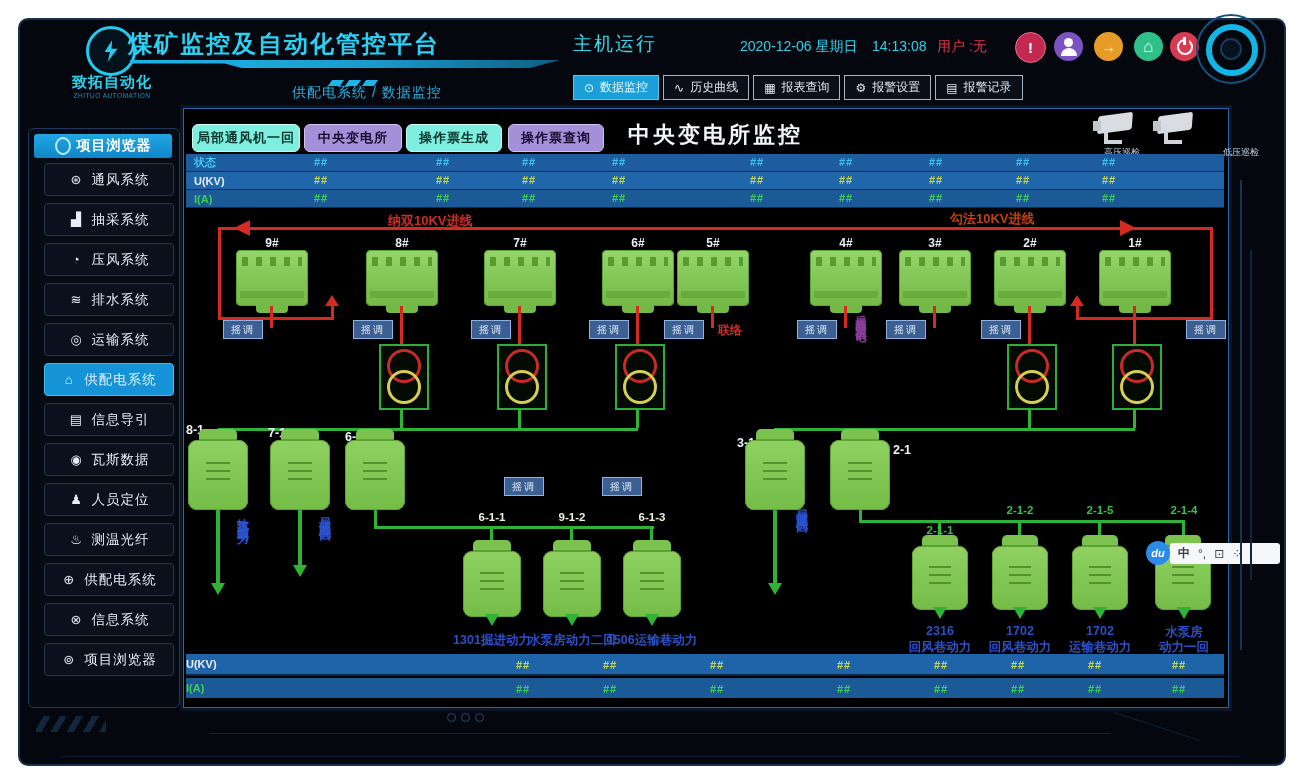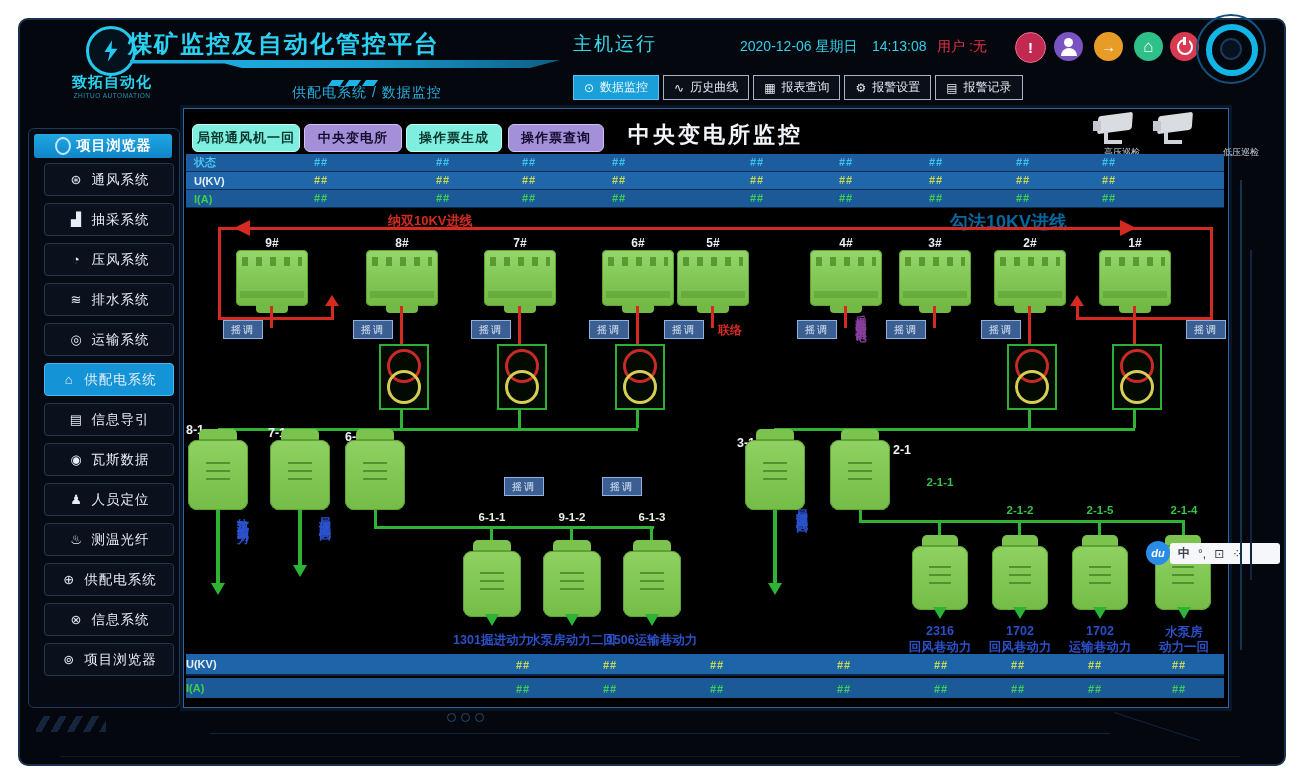--- a/index.html
+++ b/index.html
@@ -267,21 +267,21 @@
 <span class="abs tval" style="left:430px;top:192px;color:#3ecf52;">##</span>
 <span class="abs tval" style="left:516px;top:192px;color:#3ecf52;">##</span>
 <span class="abs tval" style="left:606px;top:192px;color:#3ecf52;">##</span>
 <span class="abs tval" style="left:744px;top:192px;color:#3ecf52;">##</span>
 <span class="abs tval" style="left:833px;top:192px;color:#3ecf52;">##</span>
 <span class="abs tval" style="left:923px;top:192px;color:#3ecf52;">##</span>
 <span class="abs tval" style="left:1010px;top:192px;color:#3ecf52;">##</span>
 <span class="abs tval" style="left:1096px;top:192px;color:#3ecf52;">##</span>
 
 <div class="abs" style="left:388px;top:212px;color:#d42a22;font-size:13px;font-weight:bold;">纳双10KV进线</div>
-<div class="abs" style="left:950px;top:210px;color:#0369a1;font-size:18px;font-weight:bold;">勾法10KV进线</div>
+<div class="abs" style="left:950px;top:210px;color:#c2410c;font-size:13px;font-weight:bold;">勾法10KV进线</div>
 <div class="abs rline" style="left:218px;top:227px;width:995px;height:3px;"></div>
 <div class="abs" style="left:226px;top:220px;border:8px solid rgba(0,0,0,0);border-right:16px solid #d42a22;width:0;height:0;"></div>
 <div class="abs" style="left:1120px;top:220px;border:8px solid rgba(0,0,0,0);border-left:16px solid #d42a22;width:0;height:0;"></div>
 <div class="abs rline" style="left:218px;top:227px;width:3px;height:92px;"></div>
 <div class="abs rline" style="left:218px;top:317px;width:114px;height:3px;"></div>
 <div class="abs rarrow-up" style="left:331px;top:299px;height:21px;"></div>
 <div class="abs rline" style="left:1210px;top:227px;width:3px;height:92px;"></div>
 <div class="abs rline" style="left:1077px;top:317px;width:136px;height:3px;"></div>
 <div class="abs rarrow-up" style="left:1076px;top:299px;height:21px;"></div>
 
@@ -418,21 +418,21 @@
 <div class="abs cload" style="left:492px;top:632px;">1301掘进动力</div>
 <div class="abs cload" style="left:572px;top:632px;">水泵房动力二回</div>
 <div class="abs cload" style="left:652px;top:632px;">1506运输巷动力</div>
 
 <div class="abs gline" style="left:859px;top:510px;width:3px;height:12px;"></div>
 <div class="abs gline" style="left:859px;top:520px;width:326px;height:3px;"></div>
 <div class="abs gline" style="left:938px;top:520px;width:3px;height:15px;"></div>
 <div class="abs gline" style="left:1018px;top:520px;width:3px;height:15px;"></div>
 <div class="abs gline" style="left:1098px;top:520px;width:3px;height:15px;"></div>
 <div class="abs gline" style="left:1182px;top:520px;width:3px;height:15px;"></div>
-<div class="abs idlabel" style="left:918px;top:476px;color:#35c24a;">2-1-1</div>
+<div class="abs idlabel" style="left:918px;top:524px;color:#35c24a;">2-1-1</div>
 <div class="abs idlabel" style="left:998px;top:504px;color:#35c24a;">2-1-2</div>
 <div class="abs idlabel" style="left:1078px;top:504px;color:#35c24a;">2-1-5</div>
 <div class="abs idlabel" style="left:1162px;top:504px;color:#35c24a;">2-1-4</div>
 <div class="abs rbt" style="left:912px;top:546px;width:56px;height:64px;"></div>
 <div class="abs rbt" style="left:992px;top:546px;width:56px;height:64px;"></div>
 <div class="abs rbt" style="left:1072px;top:546px;width:56px;height:64px;"></div>
 <div class="abs rbt" style="left:1155px;top:546px;width:56px;height:64px;"></div>
 <div class="abs garrow" style="left:938px;top:610px;height:4px;"></div>
 <div class="abs garrow" style="left:1018px;top:610px;height:4px;"></div>
 <div class="abs garrow" style="left:1098px;top:610px;height:4px;"></div>

